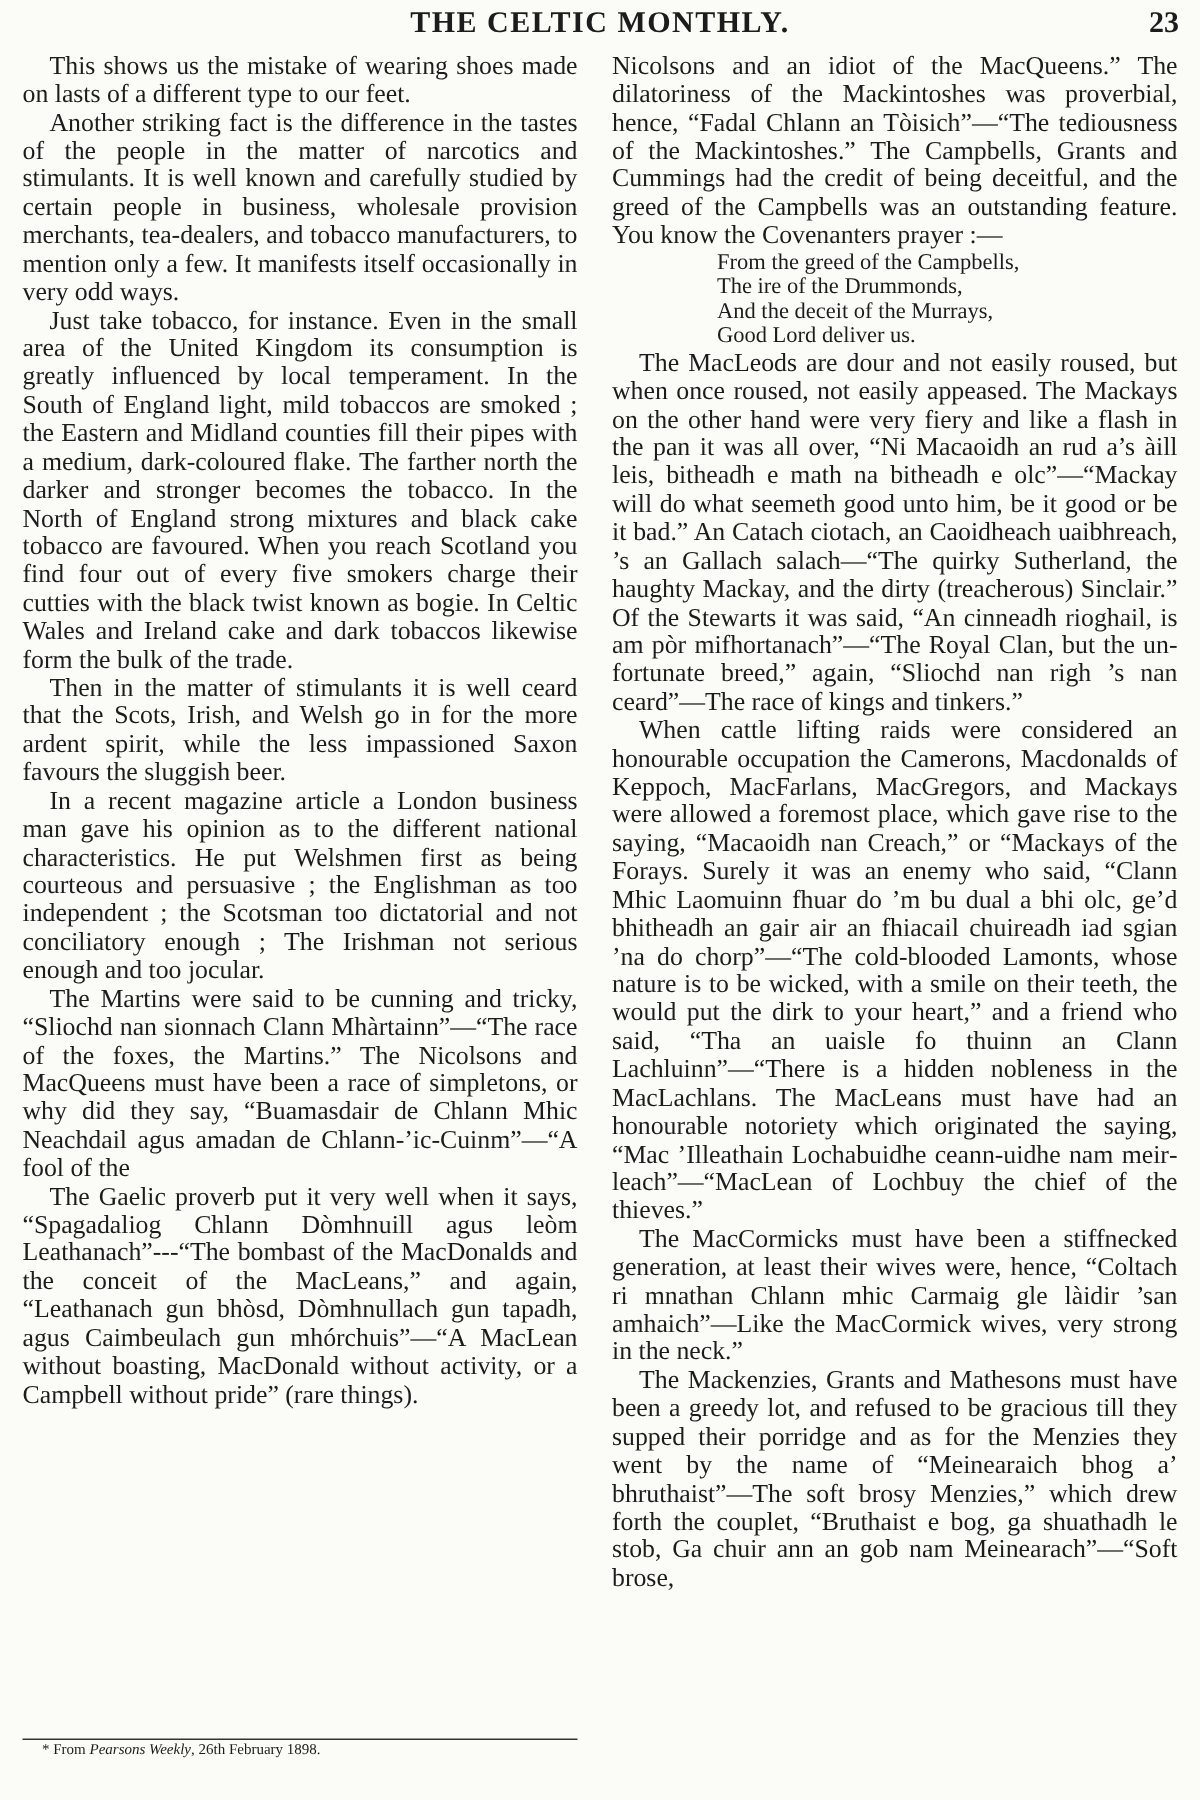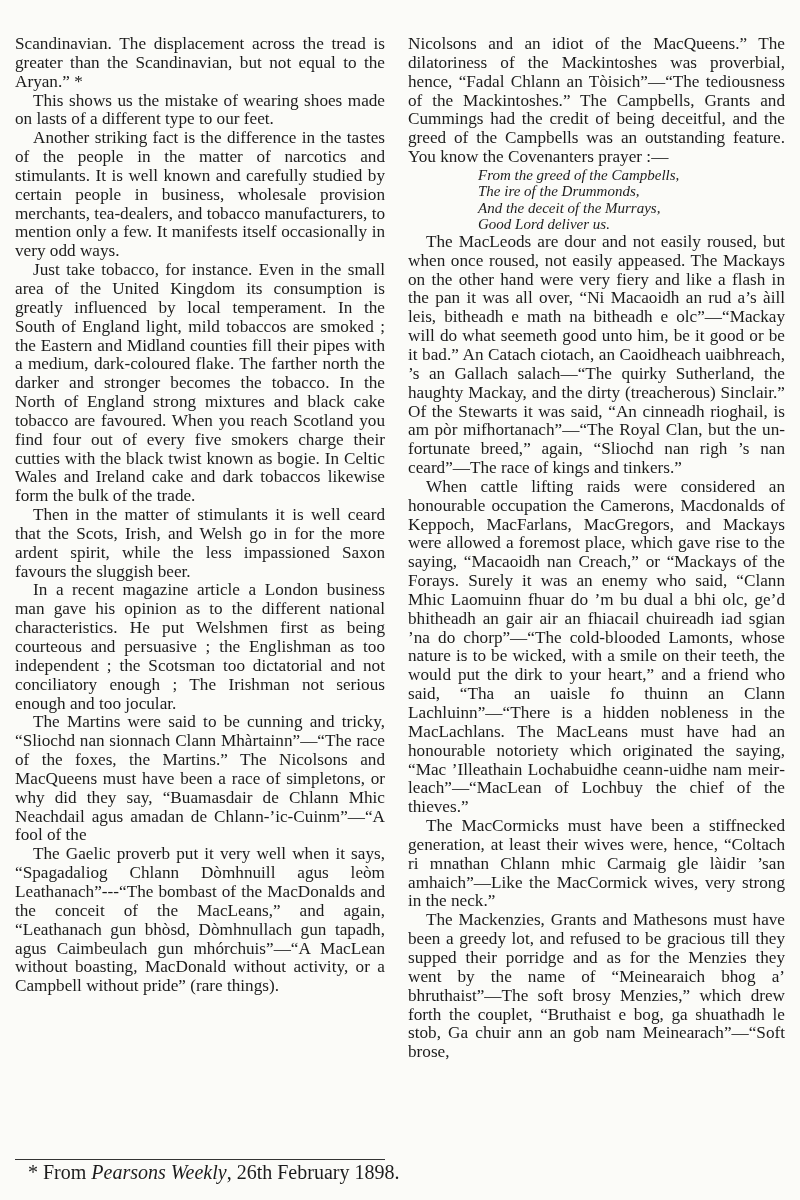--- a/index.html
+++ b/index.html
@@ -25,37 +25,40 @@
     .col {
       position: absolute; top: 35px; width: 370px;
       font-family: "Liberation Serif", serif; font-size: 17.2px; line-height: 18.85px;
       text-align: justify; hyphens: manual;
     }
     .col.left { left: 15px; }
     .col.right { left: 408px; width: 377px; }
     .col p { margin: 0; text-indent: 0; }
     .col p.indent { text-indent: 18px; }
     .verse { margin: 0 0 0 70px; font-size: 15px; line-height: 16.5px; text-align: left; }
-    .verse div { white-space: nowrap; font-style: italic; }
+    .verse div { white-space: nowrap; }
     .footnote-rule {
       position: absolute; left: 15px; top: 1159px; width: 370px; height: 0; border-top: 1px solid #333;
     }
     .footnote {
       position: absolute; left: 28px; top: 1161px;
-      font-family: "Liberation Serif", serif; font-size: 20px;
+      font-family: "Liberation Serif", serif; font-size: 10px;
     }
     .footnote i { font-style: italic; }
   </style>
 </head>
 <body>
 
 <div class="page">
+  <div class="header">
+    <div class="title">THE CELTIC MONTHLY.</div>
+    <div class="pageno">23</div>
+  </div>
 
   <div class="col left">
-    <p>Scandinavian.  The displacement across the tread is greater than the Scandinavian, but not equal to the Aryan.” *</p>
     <p class="indent">This shows us the mistake of wearing shoes made on lasts of a different type to our feet.</p>
     <p class="indent">Another striking fact is the difference in the tastes of the people in the matter of narcotics and stimulants.  It is well known and carefully studied by certain people in business, whole­sale provision merchants, tea-dealers, and tobacco manufacturers, to mention only a few. It manifests itself occasionally in very odd ways.</p>
     <p class="indent">Just take tobacco, for instance.  Even in the small area of the United Kingdom its consump­tion is greatly influenced by local temperament. In the South of England light, mild tobaccos are smoked ; the Eastern and Midland counties fill their pipes with a medium, dark-coloured flake. The farther north the darker and stronger becomes the tobacco.  In the North of England strong mixtures and black cake tobacco are favoured.  When you reach Scotland you find four out of every five smokers charge their cutties with the black twist known as bogie. In Celtic Wales and Ireland cake and dark tobaccos likewise form the bulk of the trade.</p>
     <p class="indent">Then in the matter of stimulants it is well ceard that the Scots, Irish, and Welsh go in for the more ardent spirit, while the less impassioned Saxon favours the sluggish beer.</p>
     <p class="indent">In a recent magazine article a London business man gave his opinion as to the different national characteristics.  He put Welshmen first as being courteous and persuasive ; the Englishman as too independent ; the Scotsman too dictatorial and not conciliatory enough ; The Irishman not serious enough and too jocular.</p>
     <p class="indent">The Martins were said to be cunning and tricky, “Sliochd nan sionnach Clann Mhàr­tainn”—“The race of the foxes, the Martins.” The Nicolsons and MacQueens must have been a race of simpletons, or why did they say, “Buamasdair de Chlann Mhic Neachdail agus amadan de Chlann-’ic-Cuinm”—“A fool of the</p>
     <p class="indent">The Gaelic proverb put it very well when it says, “Spagadaliog Chlann Dòmhnuill agus leòm Leathanach”---“The bombast of the MacDonalds and the conceit of the MacLeans,” and again, “Leathanach gun bhòsd, Dòmhnullach gun tapadh, agus Caimbeulach gun mhórchuis”—“A MacLean without boasting, MacDonald with­out activity, or a Campbell without pride” (rare things).</p>
   </div>
 
   <div class="col right">

